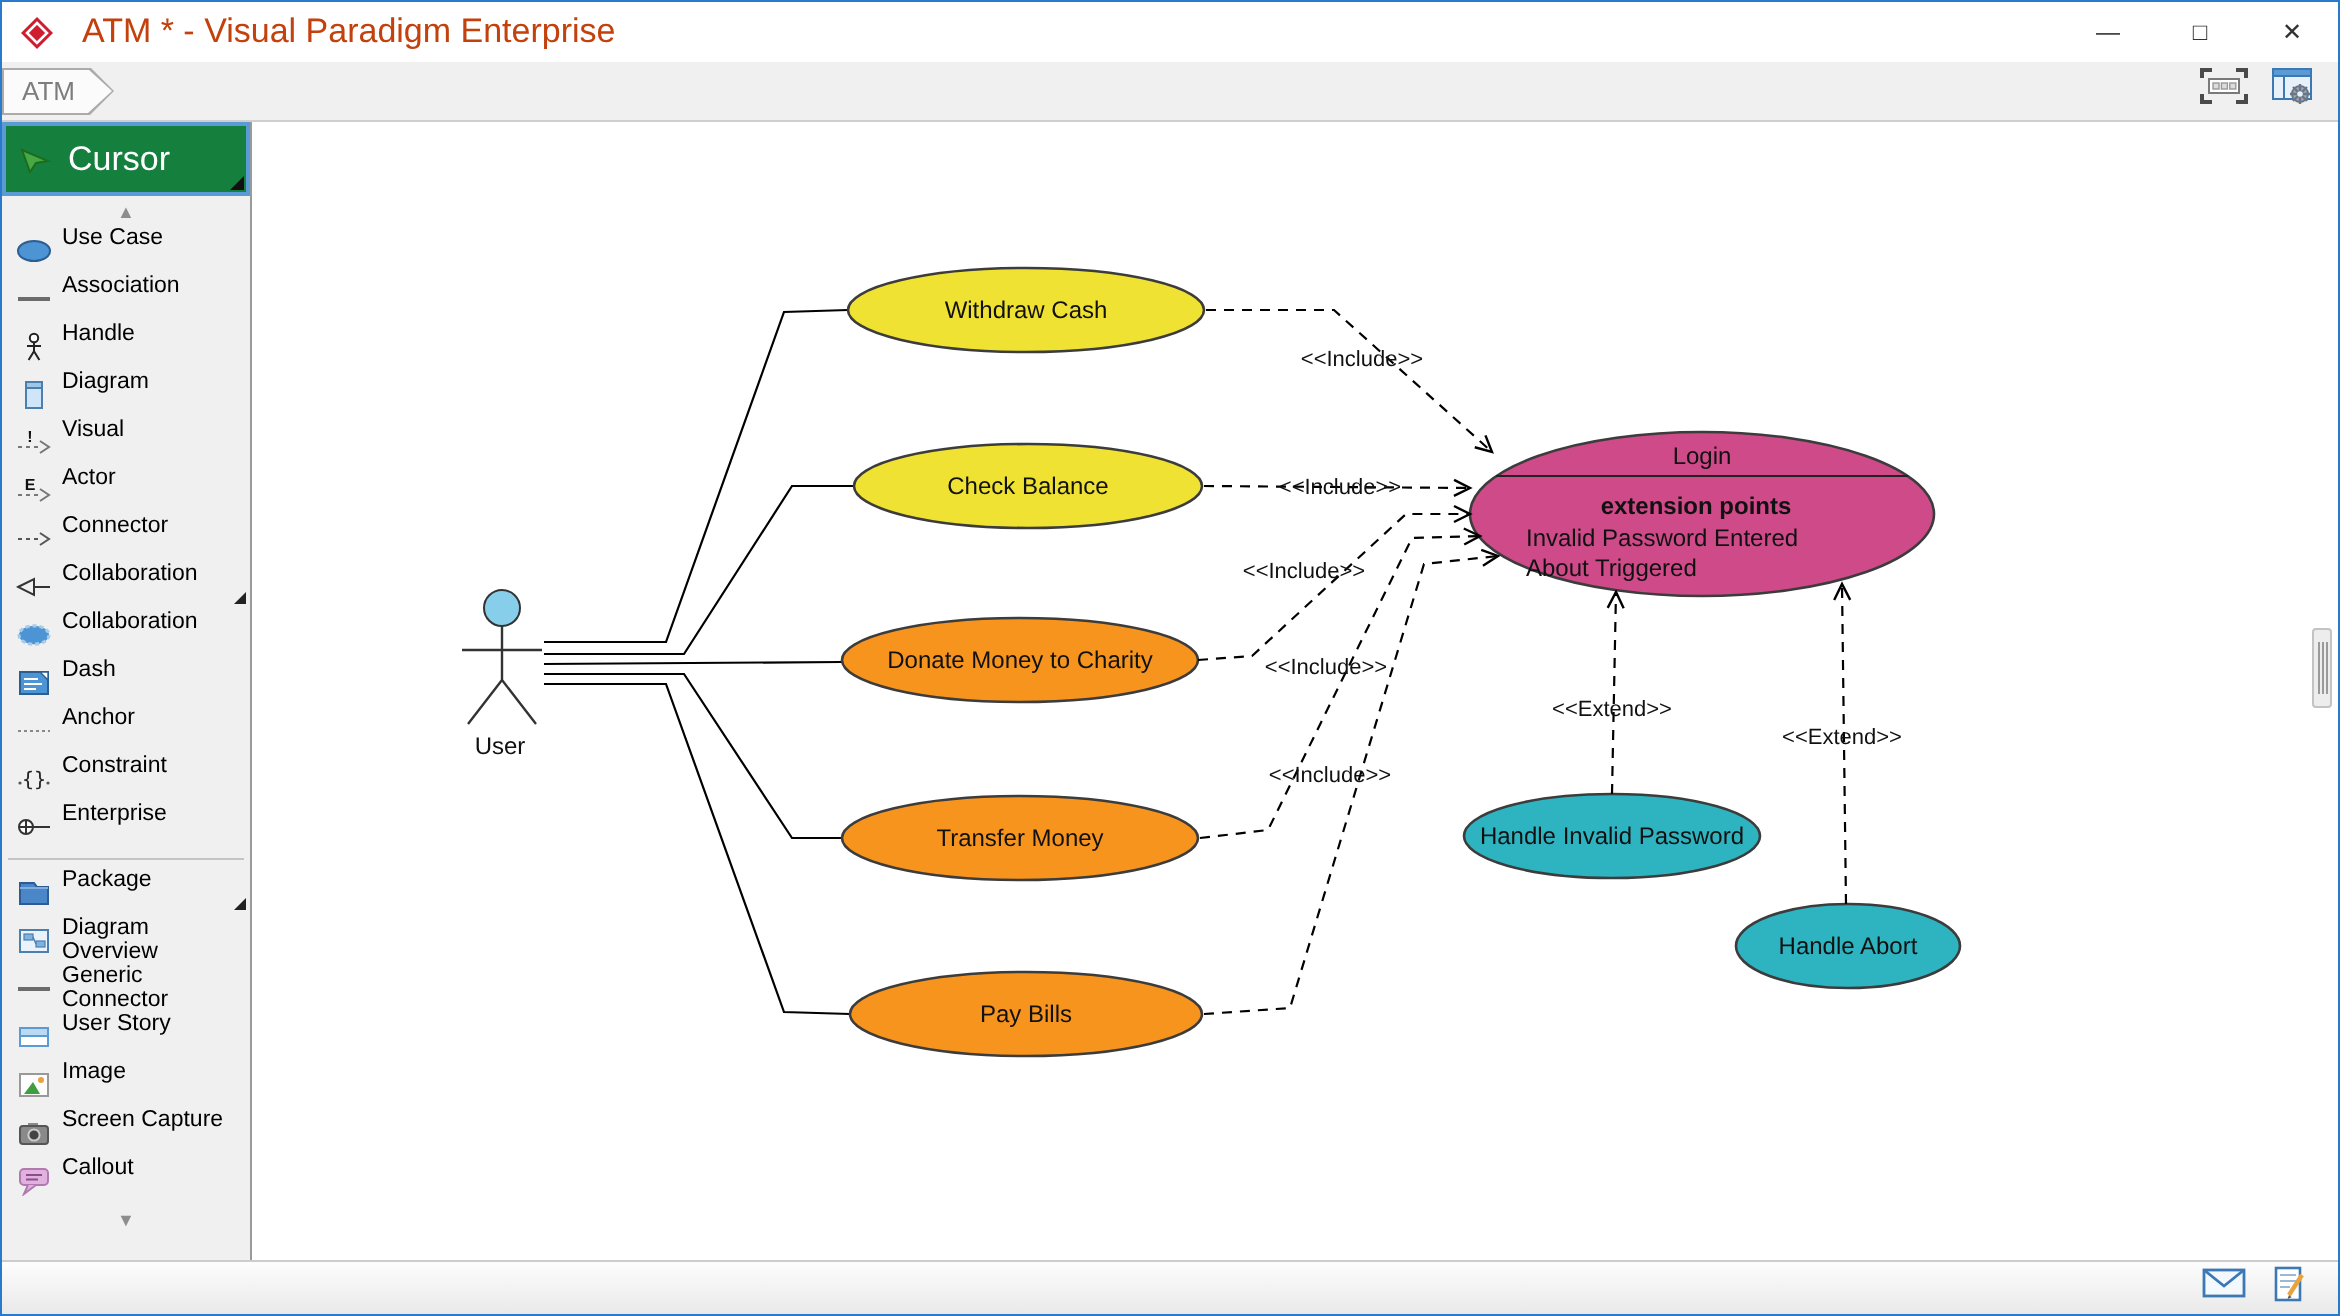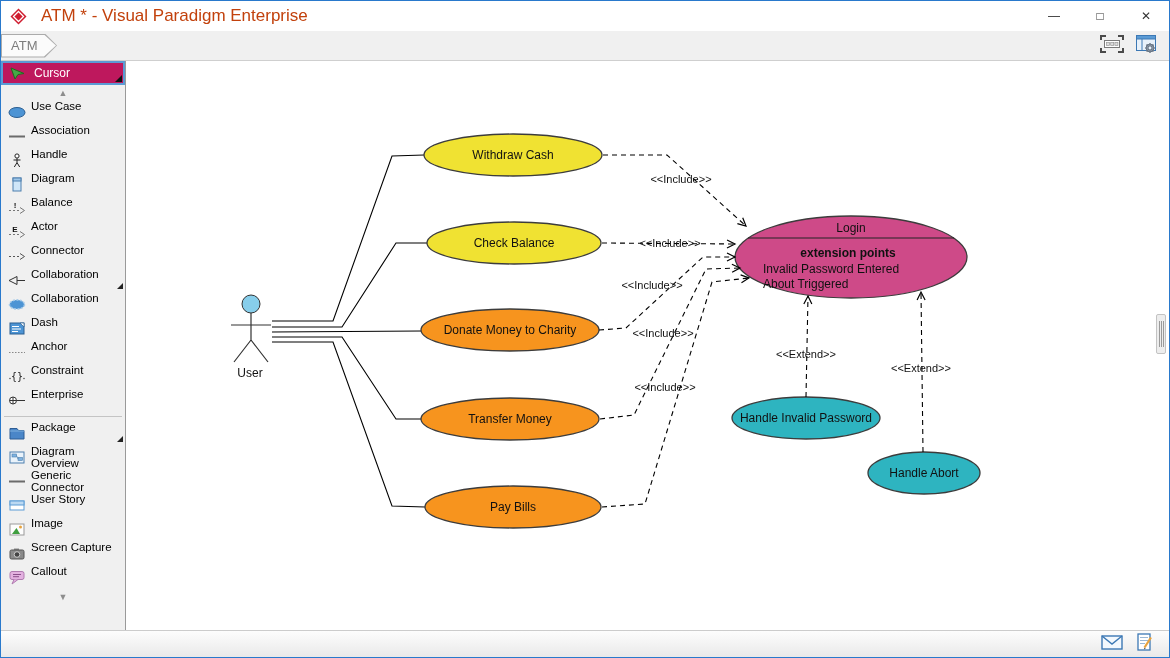--- a/index.html
+++ b/index.html
@@ -28,23 +28,23 @@
     clip-path:polygon(0 0, calc(100% - 12px) 0, 100% 50%, calc(100% - 12px) 100%, 0 100%); }
   .crumb-inner { position:absolute; inset:1px; background:#fbfbfb;
     clip-path:polygon(0 0, calc(100% - 12px) 0, 100% 50%, calc(100% - 12px) 100%, 0 100%);
     display:flex; align-items:center; padding-left:9px; font-size:13px; color:#7d7d7d; }
   .tb-icons { margin-left:auto; margin-right:12px; display:flex; gap:10px; align-items:center; }
 
   
   .main { flex:1 1 auto; display:flex; min-height:0; }
   .sidebar { width:125px; flex:0 0 auto; background:#f0f0f0; border-right:1px solid #9a9a9a;
              display:flex; flex-direction:column; }
-  .cursor-row { height:24px; flex:0 0 auto; background:#be185d; border:2px solid #5b9bd5;
+  .cursor-row { height:37px; flex:0 0 auto; background:#15803d; border:2px solid #5b9bd5;
                 color:#fff; display:flex; align-items:center; gap:6px; padding-left:4px;
-                position:relative; font-size:12px; }
+                position:relative; font-size:17px; }
   .corner-tri { position:absolute; right:1px; bottom:1px; width:0; height:0;
                 border-left:7px solid transparent; border-bottom:7px solid #111; }
   .corner-tri-sm { position:absolute; right:2px; bottom:3px; width:0; height:0;
                 border-left:6px solid transparent; border-bottom:6px solid #222; }
   .scroll-arrow { height:15px; flex:0 0 auto; display:flex; align-items:center;
                   justify-content:center; color:#8d8d8d; font-size:9px; }
   .tool { height:24px; flex:0 0 auto; display:flex; gap:4px;
           padding-left:5px; font-size:11.5px; color:#000; position:relative; }
   .ticon { width:21px; flex:0 0 auto; display:flex; justify-content:center; align-items:center; }
   .tool-divider { height:1px; background:#c4c4c4; margin:4px 3px; flex:0 0 auto; }
@@ -164,21 +164,21 @@
         <span>Diagram</span>
       </div>
       <div class="tool">
         <span class="ticon">
             <svg width="18" height="15" viewBox="0 0 18 15">
               <path d="M1,9.5 H12" stroke="#777" stroke-dasharray="2,2" fill="none"></path>
               <path d="M12,6.5 L16.5,9.5 L12,12.5" fill="none" stroke="#777"></path>
               <text x="7" y="7" font-size="8" font-weight="bold" fill="#111" text-anchor="middle">!</text>
             </svg>
           </span>
-        <span>Balance</span>
+        <span>Visual</span>
       </div>
       <div class="tool">
         <span class="ticon">
             <svg width="18" height="15" viewBox="0 0 18 15">
               <path d="M1,9.5 H12" stroke="#777" stroke-dasharray="2,2" fill="none"></path>
               <path d="M12,6.5 L16.5,9.5 L12,12.5" fill="none" stroke="#777"></path>
               <text x="7" y="7" font-size="8" font-weight="bold" fill="#111" text-anchor="middle">E</text>
             </svg>
           </span>
         <span>Actor</span>

